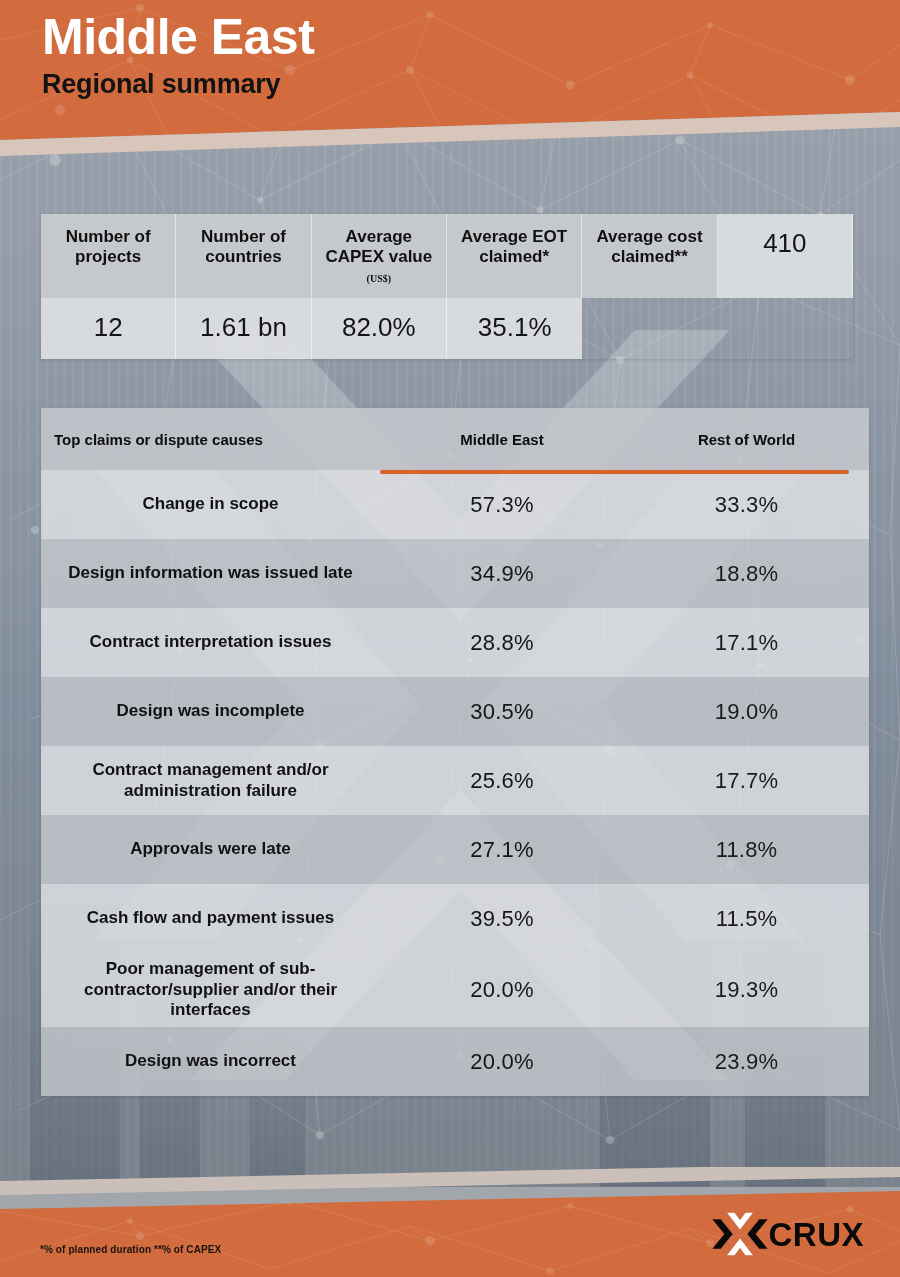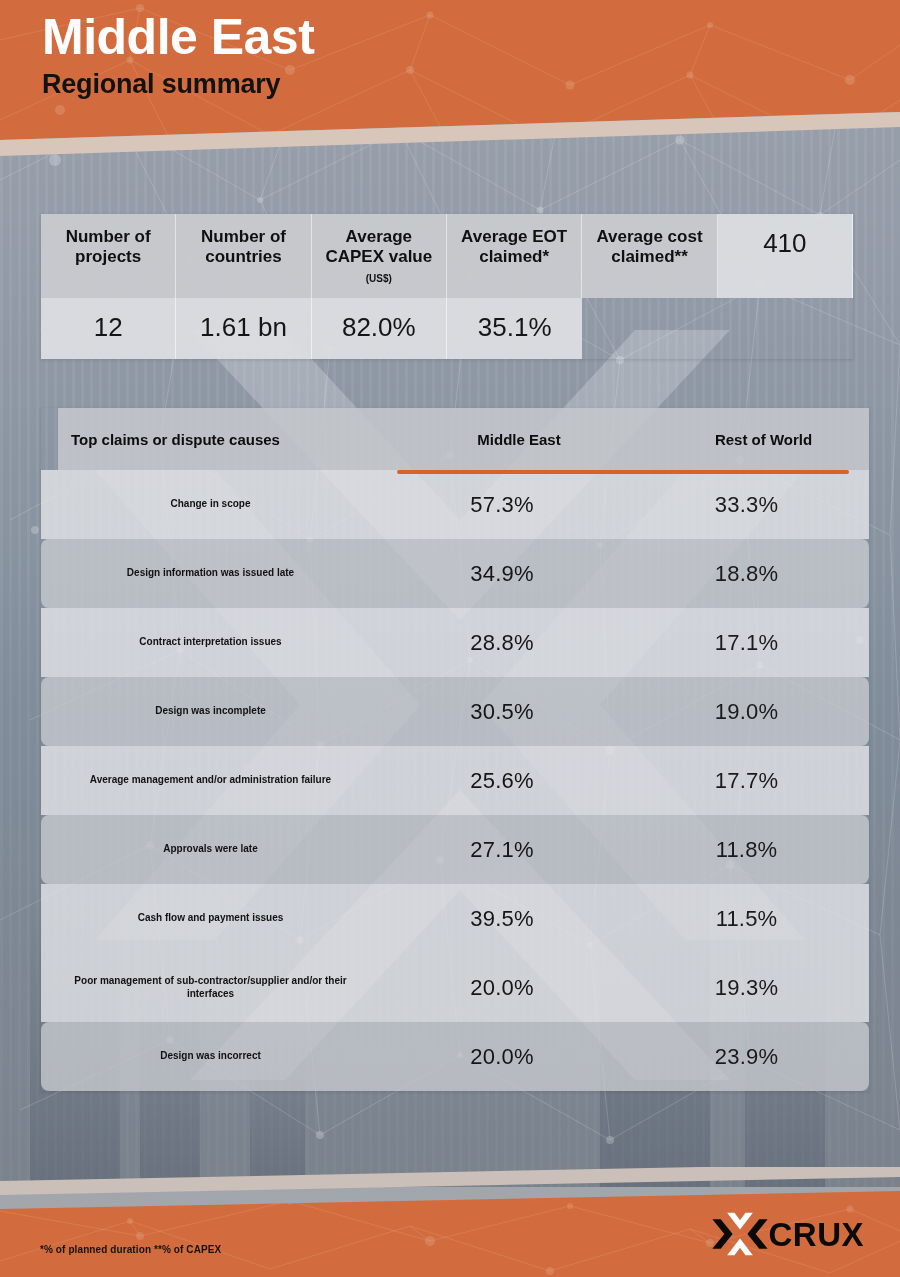--- a/index.html
+++ b/index.html
@@ -170,20 +170,21 @@
     font-weight: bold;
     color: #101010;
     line-height: 1.18;
     border-right: 1px solid rgba(255,255,255,0.5);
   }
   .stats-head-cell:last-child { border-right: none; }
   .stats-head-cell .unit {
     font-size: 10px;
     font-weight: bold;
     vertical-align: baseline;
+    font-family: Liberation Serif, serif;
   }
   .stats-value-cell {
     background: rgba(221,223,226,0.93);
     padding: 14px 20px 16px;
     text-align: center;
     font-size: 26px;
     font-weight: normal;
     color: #151515;
     border-right: 1px solid rgba(255,255,255,0.55);
   }
@@ -197,21 +198,20 @@
     z-index: 5;
     box-shadow: 0 1px 3px rgba(40,45,55,0.18);
   }
   .claims-header {
     position: relative;
     display: grid;
     grid-template-columns: 339px 244px 245px;
     background: rgba(196,198,203,0.88);
     height: 62px;
     align-items: center;
-    margin-left: 17px;
   }
   .claims-header .ch {
     font-size: 15px;
     font-weight: bold;
     color: #0d0d0d;
     text-align: center;
   }
   .claims-header .ch-first {
     text-align: left;
     padding-left: 13px;
@@ -225,24 +225,24 @@
     background: #d9622b;
     border-radius: 2px;
   }
   .claims-row {
     display: grid;
     grid-template-columns: 339px 244px 245px;
     align-items: center;
     min-height: 69px;
   }
   .claims-row.odd  { background: rgba(226,228,231,0.80); }
-  .claims-row.even { background: rgba(198,201,206,0.78); border-radius: 8px; }
+  .claims-row.even { background: rgba(198,201,206,0.78); }
   .cell-label {
     text-align: center;
-    font-size: 10px;
+    font-size: 17px;
     font-weight: bold;
     color: #111111;
     line-height: 1.22;
     padding: 6px 24px;
   }
   .cell-value {
     text-align: center;
     font-size: 22px;
     font-weight: normal;
     color: #151515;
@@ -397,21 +397,21 @@
       <div class="cell-label">Contract interpretation issues</div>
       <div class="cell-value">28.8%</div>
       <div class="cell-value rw">17.1%</div>
     </div>
     <div class="claims-row even">
       <div class="cell-label">Design was incomplete</div>
       <div class="cell-value">30.5%</div>
       <div class="cell-value rw">19.0%</div>
     </div>
     <div class="claims-row odd">
-      <div class="cell-label">Average management and/or administration failure</div>
+      <div class="cell-label">Contract management and/or administration failure</div>
       <div class="cell-value">25.6%</div>
       <div class="cell-value rw">17.7%</div>
     </div>
     <div class="claims-row even">
       <div class="cell-label">Approvals were late</div>
       <div class="cell-value">27.1%</div>
       <div class="cell-value rw">11.8%</div>
     </div>
     <div class="claims-row odd">
       <div class="cell-label">Cash flow and payment issues</div>

